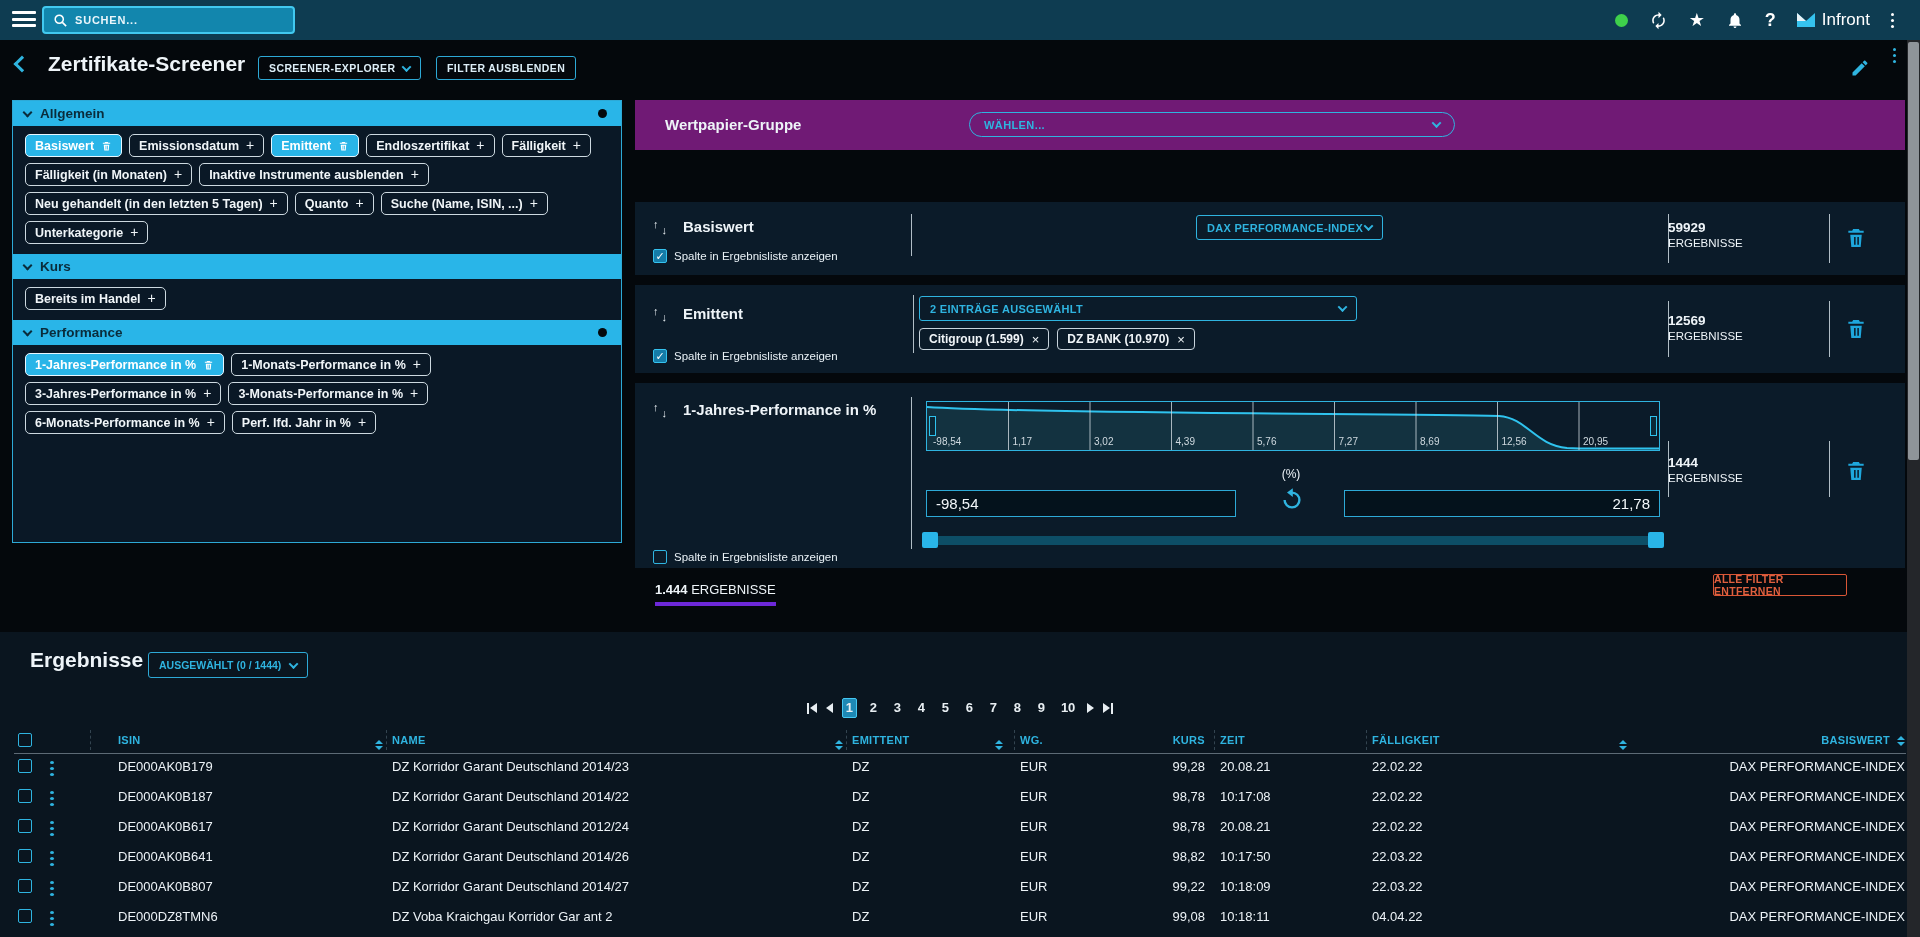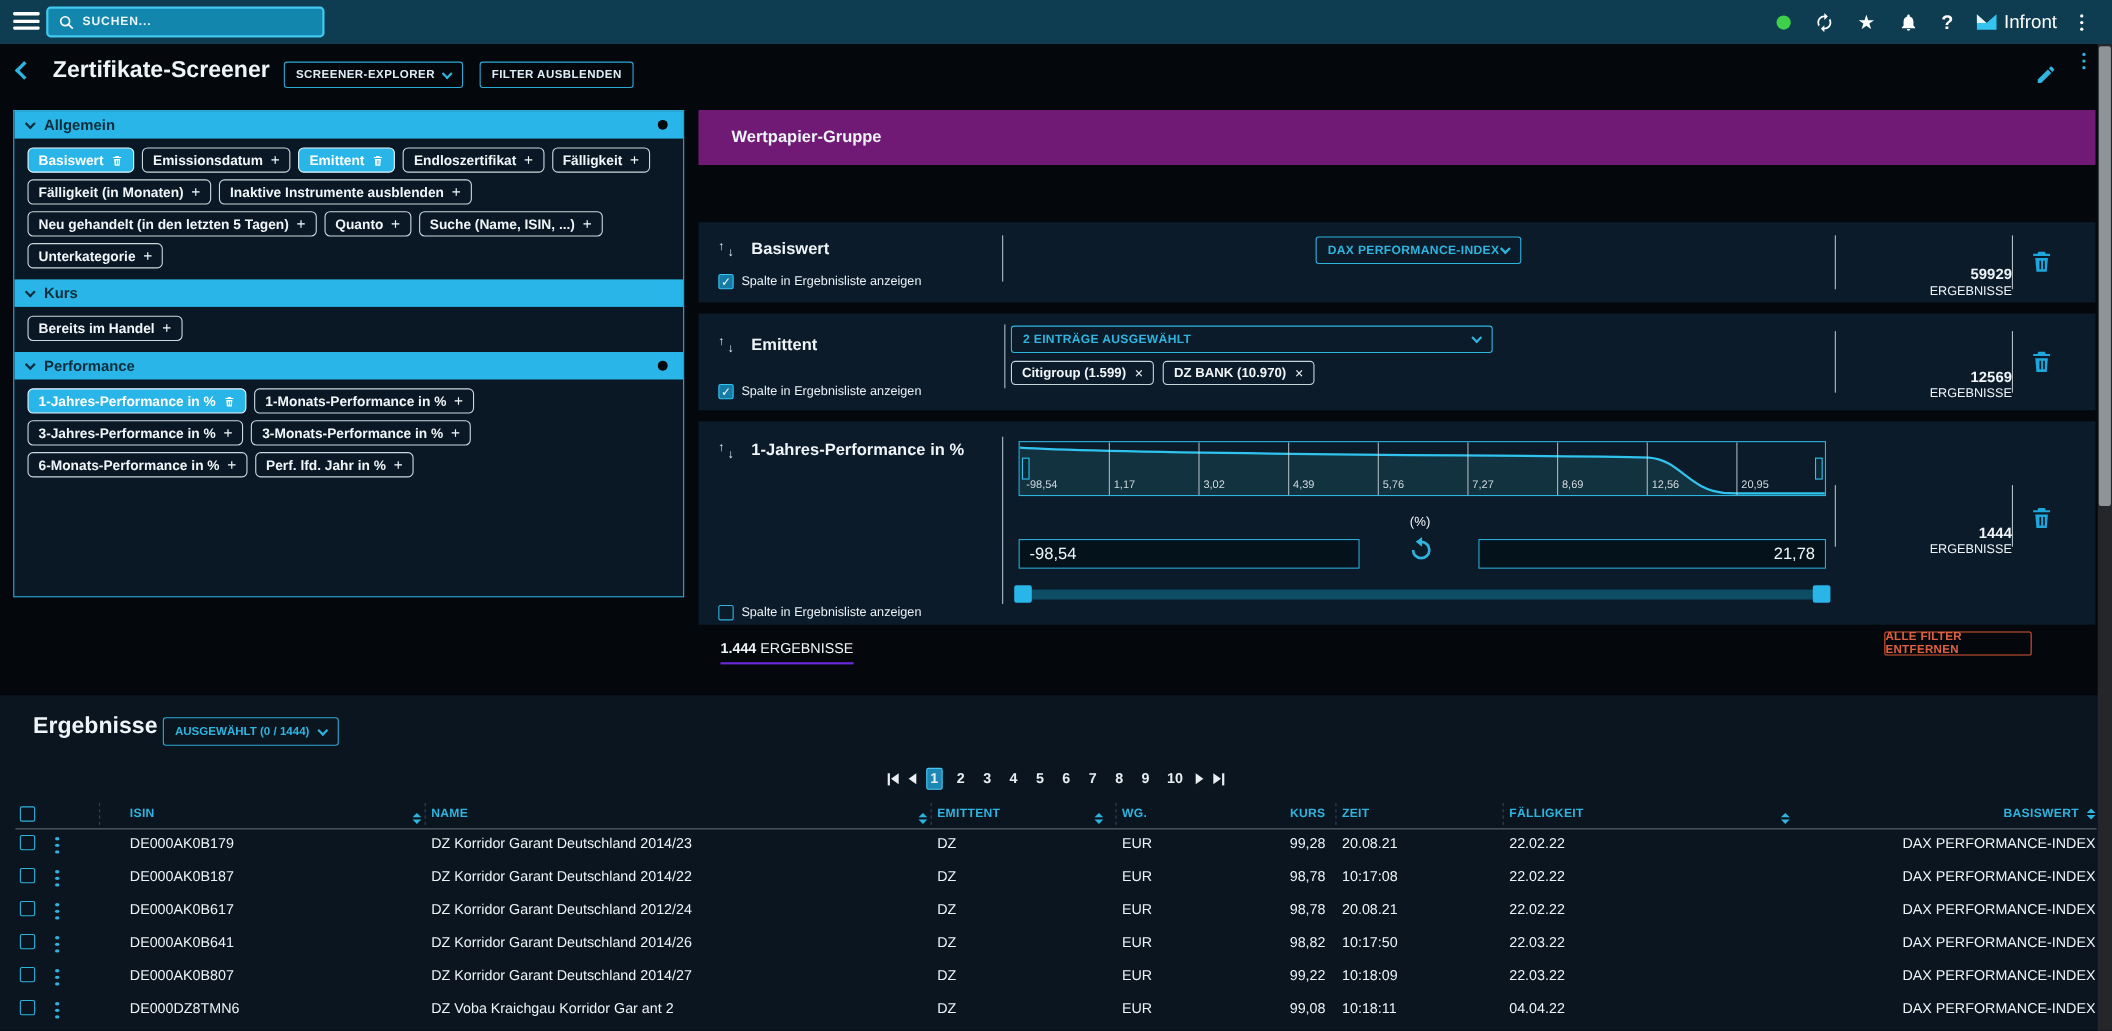--- a/index.html
+++ b/index.html
@@ -67,21 +67,21 @@
   .flabel { position:absolute; left:48px; font-size:15px; font-weight:600; }
   .vdiv { position:absolute; width:1px; background:#cfdae2; opacity:.85; }
   .ddbox { position:absolute; height:25px; border:1px solid #2fb4e0; border-radius:3px; color:#2fb4e0;
     font-size:11px; font-weight:700; letter-spacing:.3px; display:flex; align-items:center; padding:0 10px; cursor:pointer; }
   .ddbox .chev-dn { margin-left:auto; }
   .chkrow { position:absolute; left:18px; display:flex; align-items:center; gap:7px; }
   .cb { width:14px; height:14px; border:1px solid #2fb4e0; border-radius:2px; background:transparent;
     display:flex; align-items:center; justify-content:center; cursor:pointer; font-size:11px; color:#fff; }
   .cb.checked { background:#157ca8; border-color:#35c3ef; }
   .chkrow .cl { font-size:11.5px; color:#e9f1f6; }
-  .countbox { position:absolute; left:1033px; width:161px; text-align:right;margin-top:22px; }
+  .countbox { position:absolute; left:1033px; width:161px; text-align:left; }
   .countbox .n { font-size:13.5px; font-weight:700; }
   .countbox .l { font-size:11.5px; margin-top:2px; }
   .trashbtn { position:absolute; left:1208px; width:26px; cursor:pointer; }
 
   
   .echip { height:22px; border:1px solid #c8d4dc; border-radius:4px; display:inline-flex; align-items:center;
     gap:8px; padding:0 9px; font-size:12px; font-weight:700; color:#f0f5f8; cursor:pointer; }
   .echip .x { font-weight:400; font-size:13px; }
 
   
@@ -91,21 +91,21 @@
   .hhandle { position:absolute; top:14px; width:7px; height:20px; border:1.5px solid #2fc3ee; background:#0b2836; }
   #unitlabel { position:absolute; left:606px; width:100px; text-align:center; top:84px; font-size:12px; }
   .numinput { position:absolute; top:107px; height:27px; border:1px solid #2da9d6; background:#04121c;
     color:#f2f7fa; font-size:15px; padding:0 9px; font-family:"Liberation Sans",sans-serif; outline:none; }
   #resetbtn { position:absolute; left:645px; top:104px; width:24px; height:24px; cursor:pointer; }
   #slidertrack { position:absolute; left:291px; top:153px; width:734px; height:9px; background:#0d4e66; }
   .shandle { position:absolute; top:-4px; width:16px; height:16px; background:#29b5e8; border-radius:2px; cursor:grab; }
 
   
   #ressum { position:absolute; left:655px; top:582px; font-size:13px; padding-bottom:5px;
-    border-bottom:2px solid #6d28d9; cursor:pointer; }
+    border-bottom:4px solid #6d28d9; cursor:pointer; }
   #ressum b { font-weight:700; }
   #clearall { position:absolute; left:1713px; top:574px; width:134px; height:22px; border:1px solid #d95636;
     border-radius:2px; color:#e0603f; font-size:10.5px; font-weight:700; letter-spacing:.3px;
     display:flex; align-items:center; justify-content:center; cursor:pointer; background:transparent; }
 
   
   #results { position:absolute; left:0; top:632px; width:1920px; height:305px; background:#0a151f; }
   #restitle { position:absolute; left:30px; top:16px; font-size:21px; font-weight:700; }
   #seldd { position:absolute; left:148px; top:20px; height:26px; border:1px solid #2da9d6; border-radius:3px;
     color:#2fb4e0; font-size:10.5px; font-weight:700; display:flex; align-items:center; gap:9px;
@@ -300,20 +300,24 @@
         <div class="tag">
           <span>Perf. lfd. Jahr in %</span>
           <span class="plus">+</span>
         </div>
       </div>
     </div>
 </div>
 
 <div class="card" id="groupcard">
   <div class="glabel">Wertpapier-Gruppe</div>
+  <div id="groupselect">
+    <span>WÄHLEN...</span>
+    <span class="chev-dn"></span>
+  </div>
 </div>
 
 <div class="card" style="top:202px;height:73px;">
   <div class="dragicon" style="top:16px;">
       <span class="u">↑</span>
       <span class="d">↓</span>
     </div>
   <div class="flabel" style="top:16px;">Basiswert</div>
   <div class="vdiv" style="left:276px;top:12px;height:42px;"></div>
   <div class="ddbox" style="left:561px;top:13px;width:187px;">
@@ -355,21 +359,21 @@
       <div class="echip">
         <span>DZ BANK (10.970)</span>
         <span class="x">×</span>
       </div>
     </div>
   <div class="chkrow" style="top:64px;">
     <div class="cb checked">✓</div>
     <span class="cl">Spalte in Ergebnisliste anzeigen</span>
   </div>
   <div class="vdiv" style="left:1033px;top:16px;height:56px;"></div>
-  <div class="countbox" style="top:28px;padding-left:34px;">
+  <div class="countbox" style="top:28px;">
     <div class="n">12569</div>
     <div class="l">ERGEBNISSE</div>
   </div>
   <div class="vdiv" style="left:1194px;top:16px;height:56px;"></div>
   <svg class="trashbtn" style="top:32px;" width="21" height="23" viewBox="0 0 24 24">
     <path fill="#1ea7dc" d="M9 3h6l1 2h4v2H4V5h4l1-2zm-3 6h12l-1.1 13H7.1L6 9zm4 2.5v8h1.6v-8H10zm3.4 0v8H15v-8h-1.6z"></path>
   </svg>
 </div>
 
 <div class="card" style="top:383px;height:185px;">

